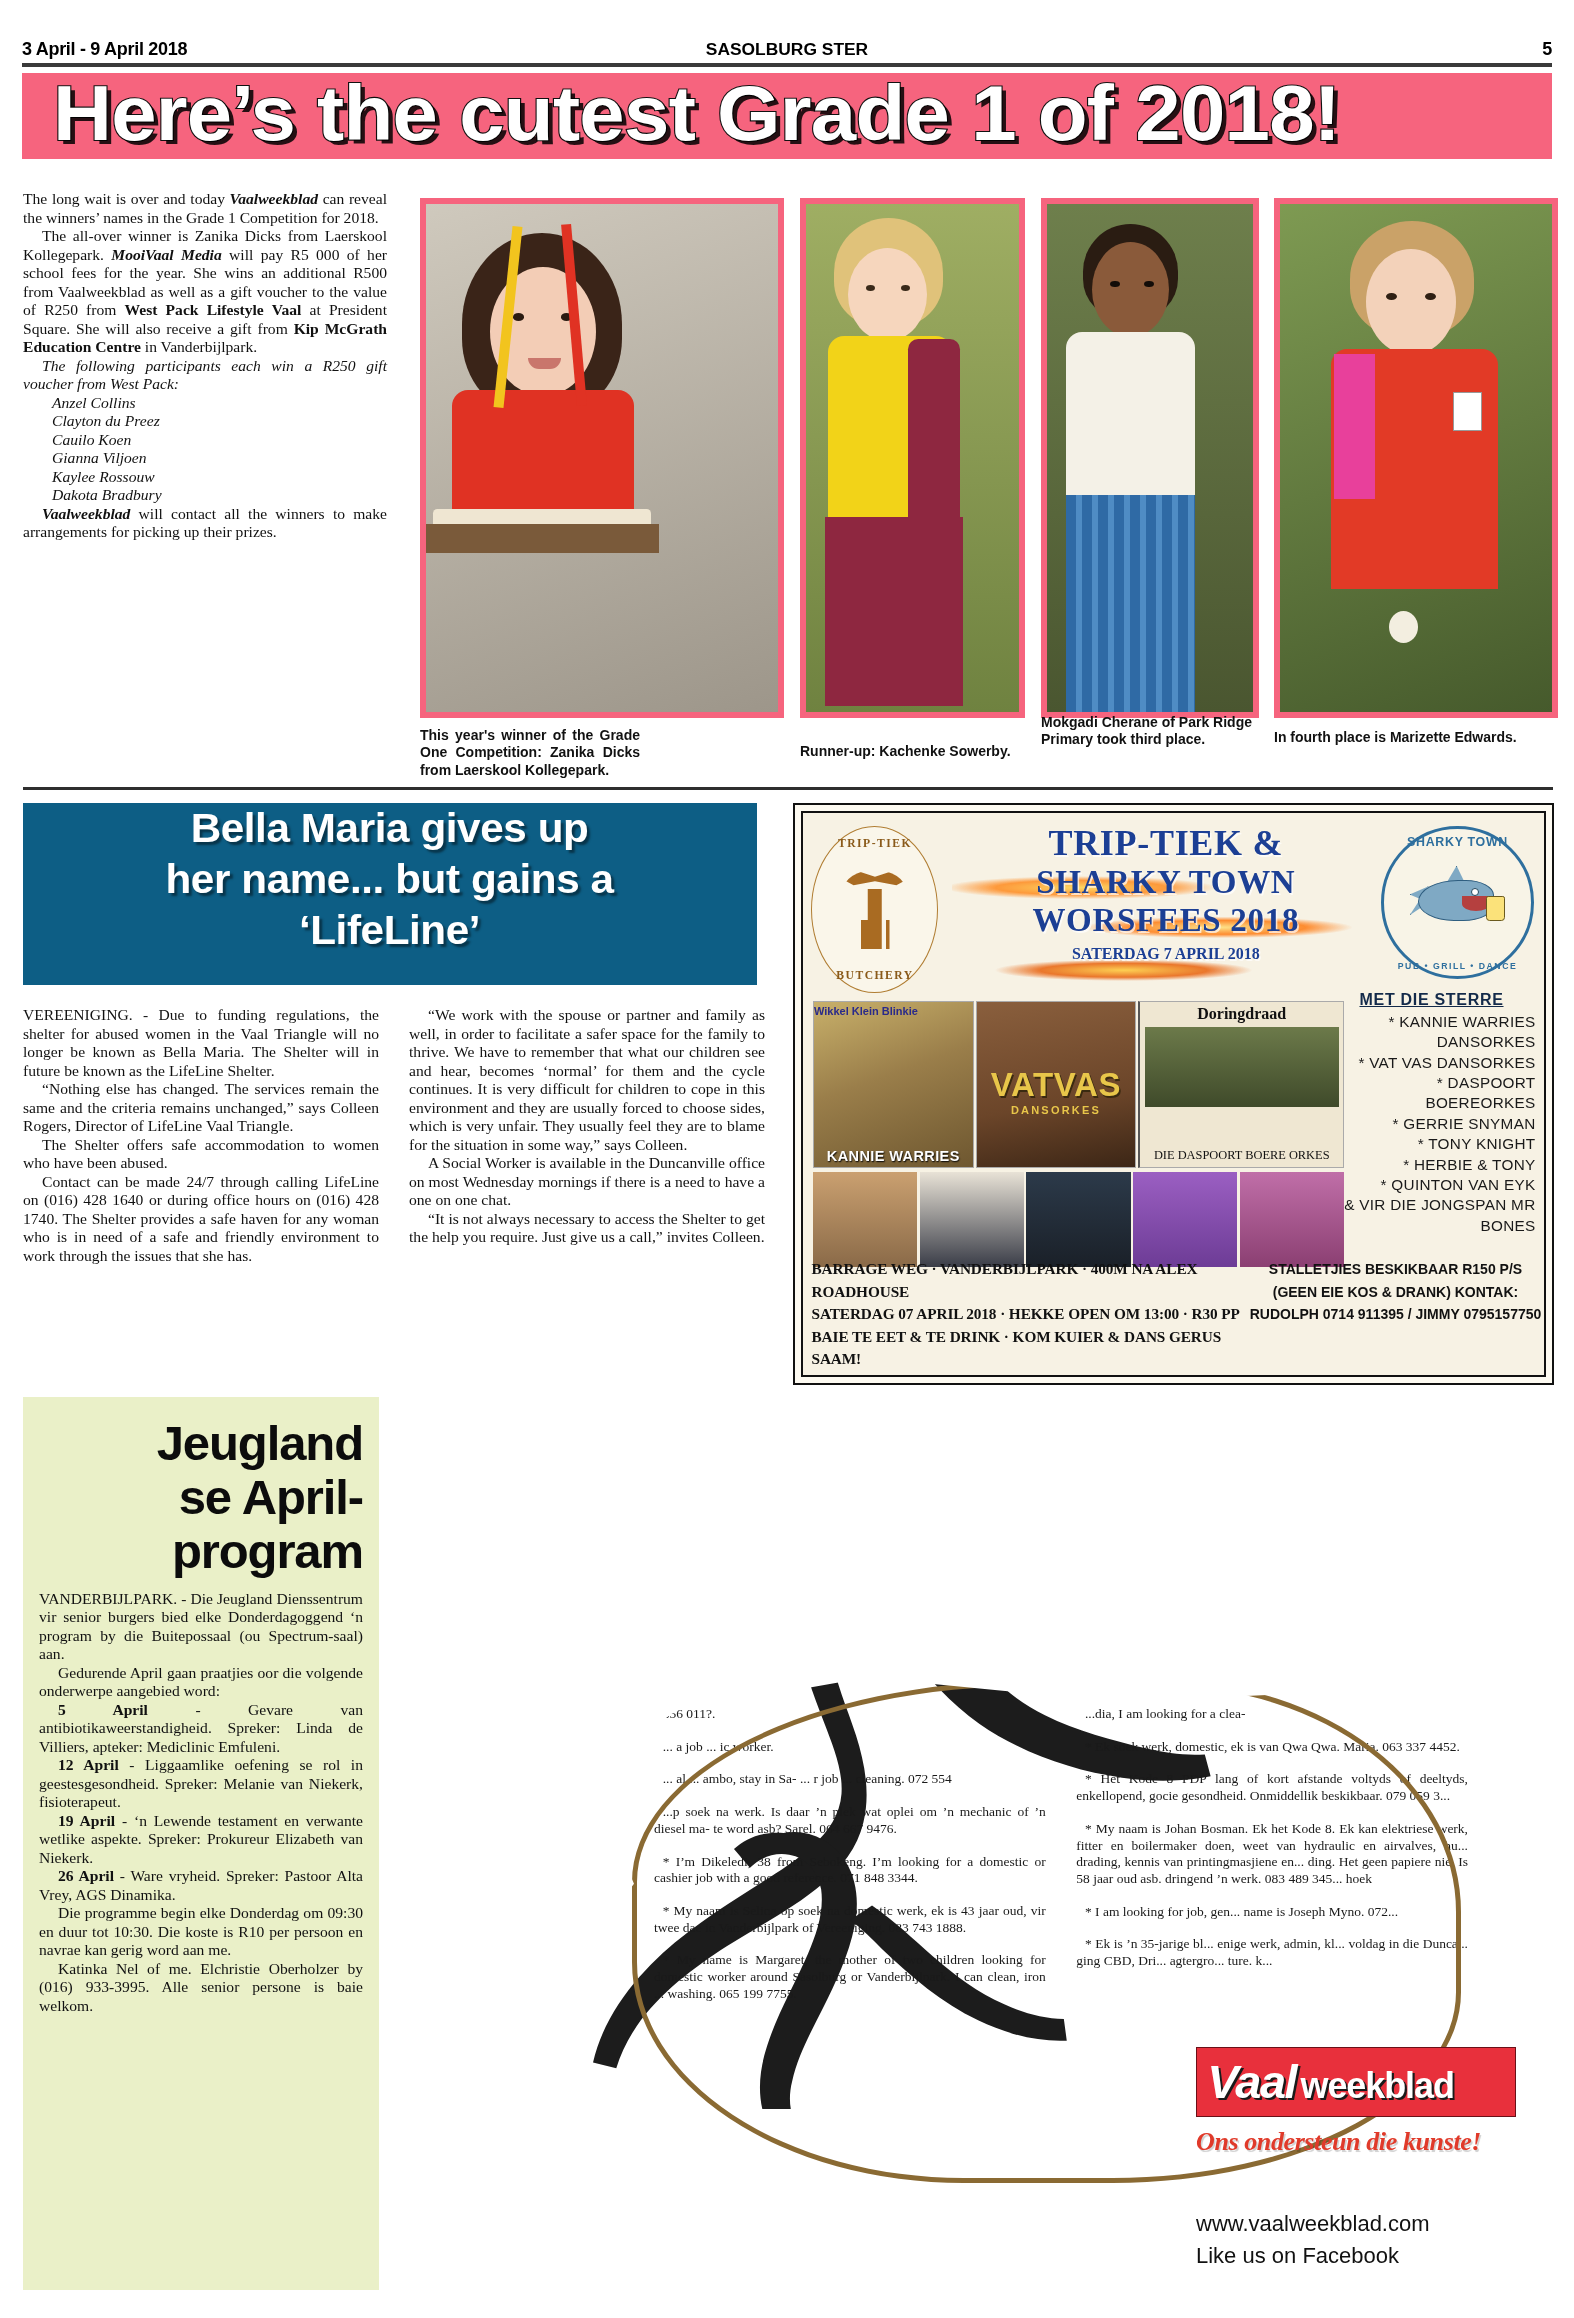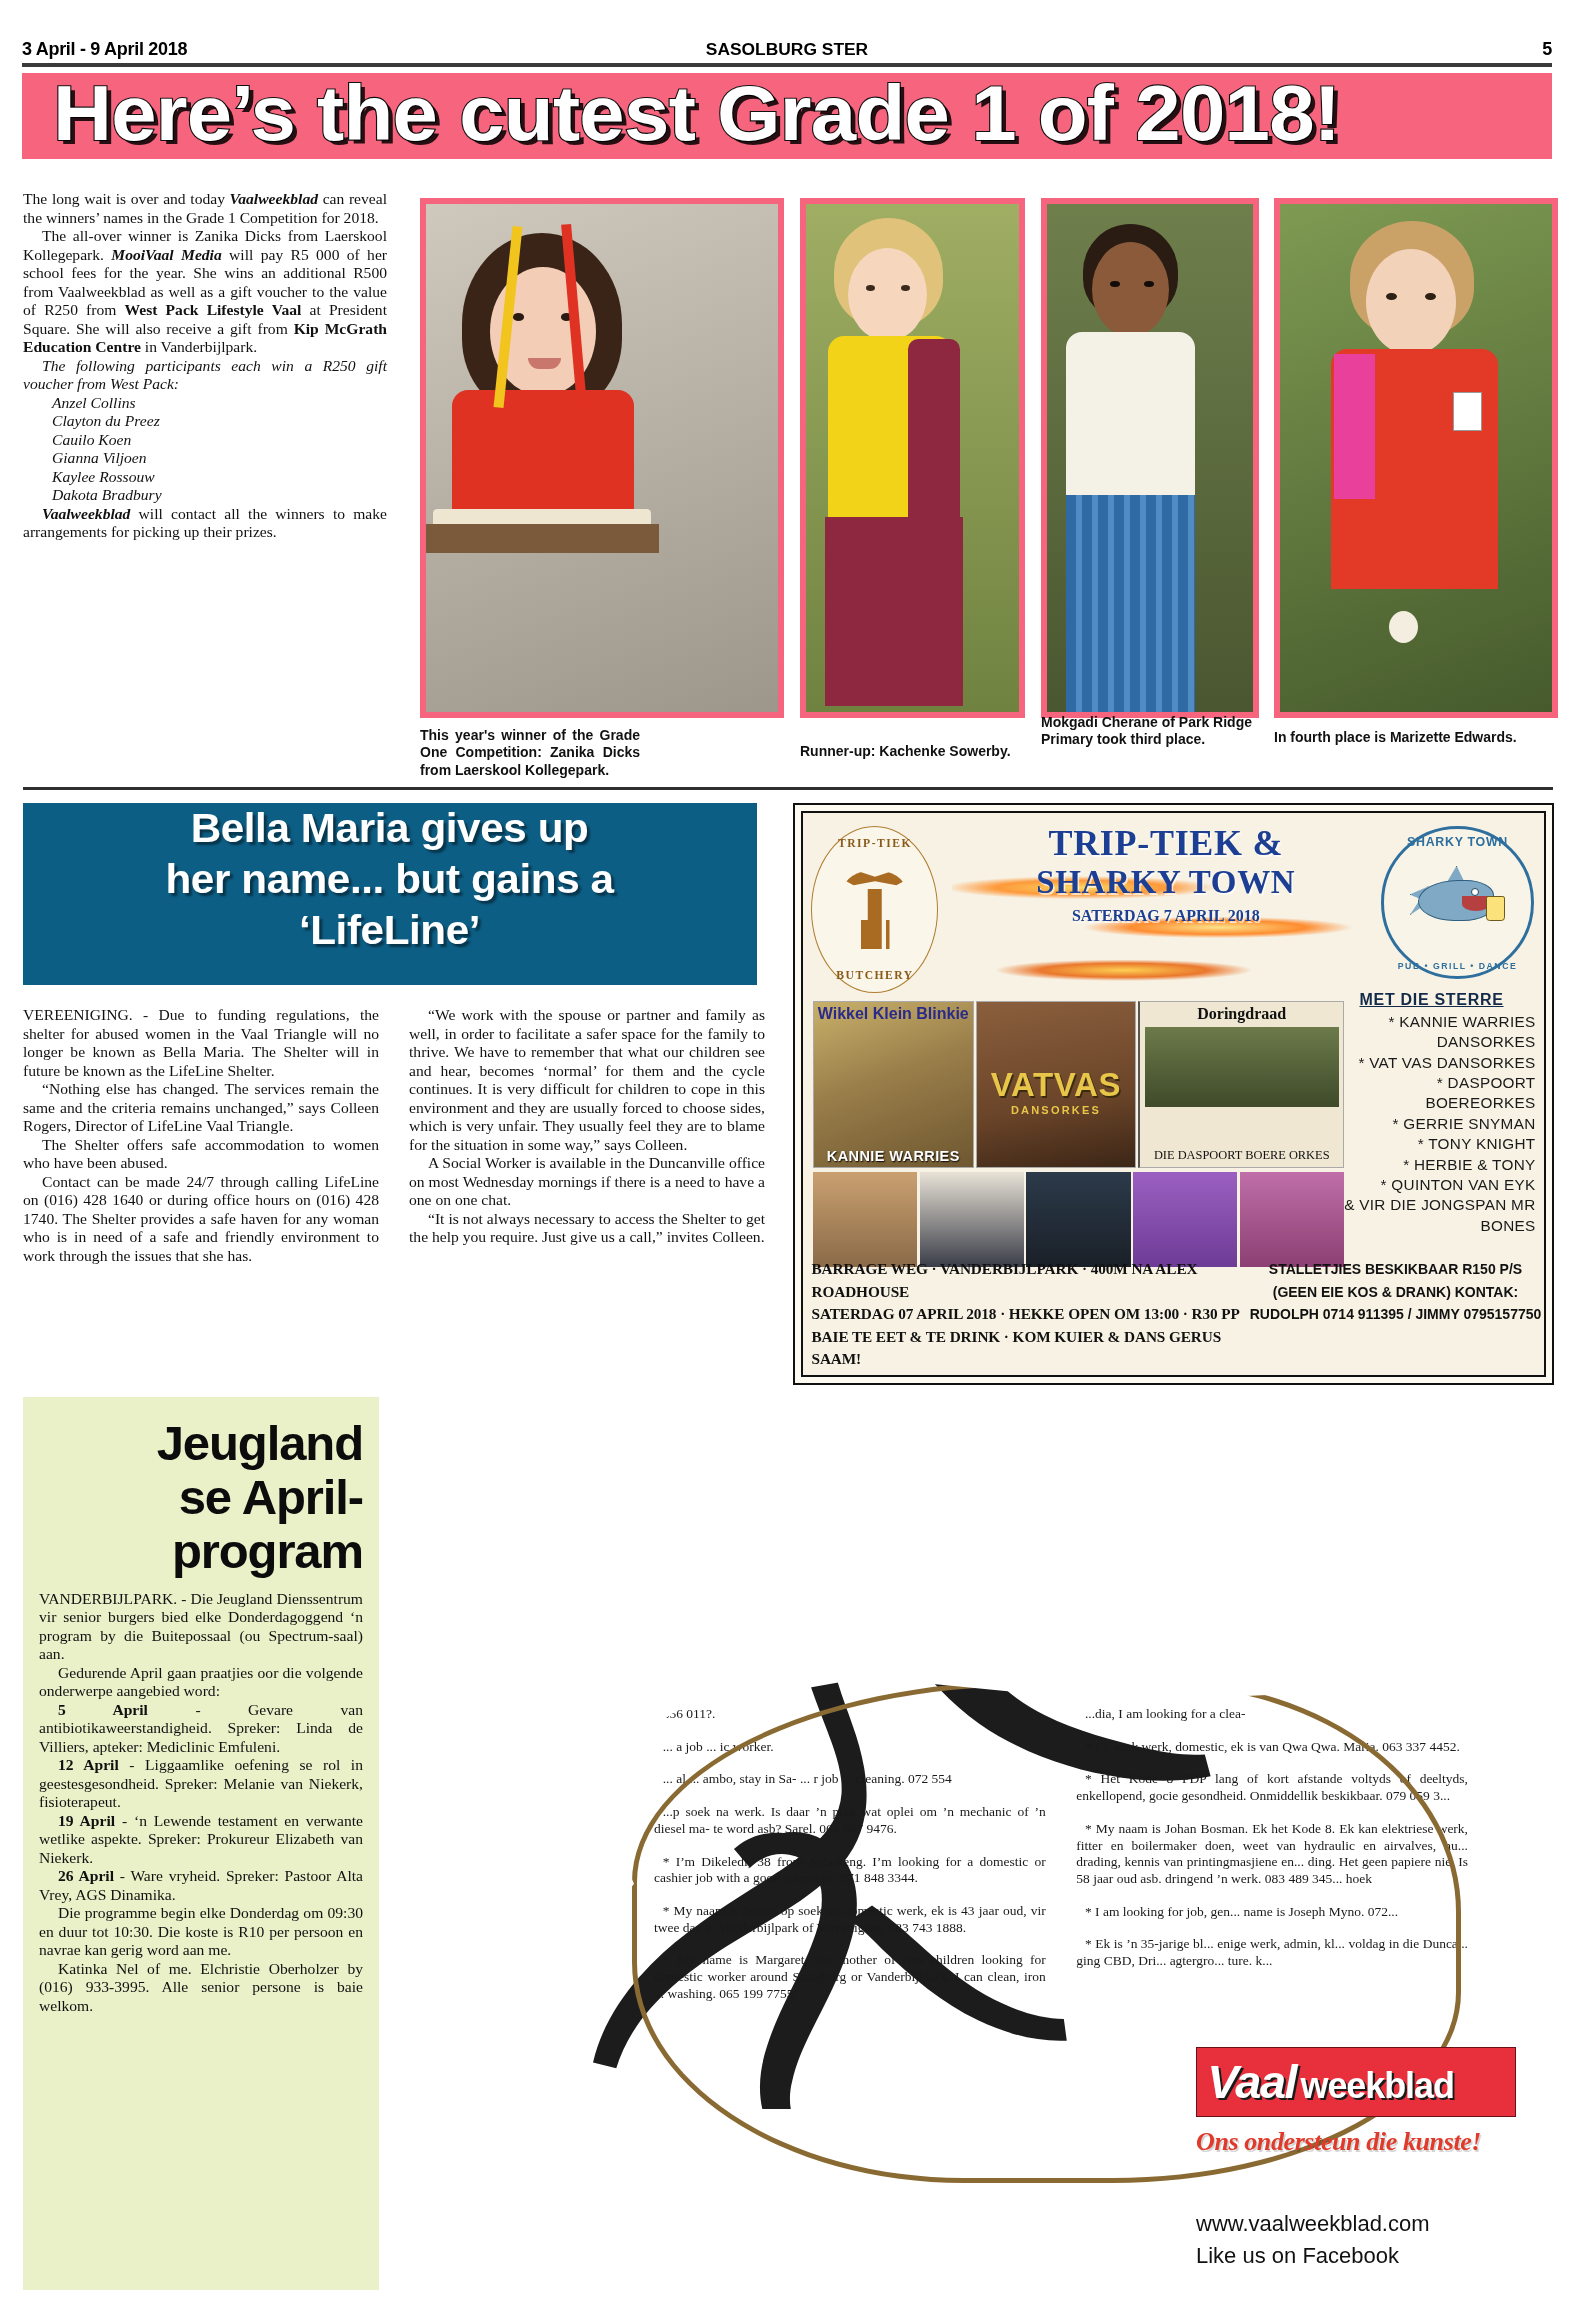--- a/index.html
+++ b/index.html
@@ -207,22 +207,22 @@
   .ad-logo-right .rt-bot { position:absolute; bottom:4.4px; left:0; width:100%; text-align:center; font-size:8.7px; letter-spacing:1.5px;}
 
   .band-strip { position:absolute; left: 10.2px; top: 188px; width: 531px; height: 167px; display:flex; gap:2.2px; }
   .band-card { flex:1; position:relative; overflow:hidden; border:0.7px solid #aaa; }
   .band-card .bc-label {
     position:absolute; bottom:2.9px; left:0; width:100%; text-align:center;
     font-family:"Liberation Sans", sans-serif; font-weight:bold; font-size:14.5px; color:#fff;
     text-shadow: 0.7px 0.7px 1.5px #000; letter-spacing:0.4px;
   }
   .band-card .bc-top {
-    position:absolute; top:2.9px; left:0; width:100%; text-align:center;
-    font-family:"Liberation Sans", sans-serif; font-weight:bold; font-size:16px; color:#2a2a8a;
+    position:absolute; top:2.9px; left:0; width:100%; 
+    font-family:"Liberation Sans", sans-serif; font-weight:bold; font-size:11px; color:#2a2a8a;
   }
   .bc1 { background: linear-gradient(160deg,#c8b06a 0%, #9a7e4a 45%, #6e5730 100%); }
   .bc2 { background: linear-gradient(170deg,#8a5f3d 0%, #6b4529 60%, #3c2616 100%); }
   .bc3 { background: #efe7d2; border-left:2.2px solid #555;padding-left:44px; }
   .bc3 .dd-title { position:absolute; top:2.9px; left:0; width:100%; text-align:center; font-family:"Liberation Serif",serif; font-weight:bold; font-size:16px; color:#111; }
   .bc3 .dd-photo { position:absolute; left:4.4px; top:25px; right:4.4px; height:80px; background: linear-gradient(180deg,#6c7a4a,#3f4a2a); }
   .bc3 .dd-cap { position:absolute; bottom:4.4px; left:0; width:100%; text-align:center; font-family:"Liberation Serif",serif; font-size:12.4px; color:#111; line-height:14.5px; }
   .vatvas-logo { position:absolute; left:50%; top:54%; transform:translate(-50%,-50%); text-align:center; }
   .vatvas-logo .vv { font-family:"Liberation Sans",sans-serif; font-weight:bold; font-size:33px; color:#e8c64a; text-shadow:1.5px 1.5px 0 #3a2a10; letter-spacing:0.7px;}
   .vatvas-logo .vs { font-family:"Liberation Sans",sans-serif; font-weight:bold; font-size:11px; color:#e8c64a; letter-spacing:2.2px; }
@@ -457,20 +457,21 @@
         <div class="horn"></div>
           <div class="stem"></div>
           <div class="fork"></div>
       </div>
       <div class="arc-bot">BUTCHERY</div>
     </div>
 
     <div class="ad-title">
       <div class="l1">TRIP-TIEK &amp;</div>
       <div class="l2">SHARKY TOWN</div>
+      <div class="l3">WORSFEES  2018</div>
       <div class="l4">SATERDAG 7 APRIL 2018</div>
     </div>
 
     <div class="ad-logo-right">
       <div class="ring-text">
         <div class="rt-top">SHARKY TOWN</div>
         <div class="rt-bot">PUB • GRILL • DANCE</div>
       </div>
       <div class="shark">
         <div class="tail"></div>

